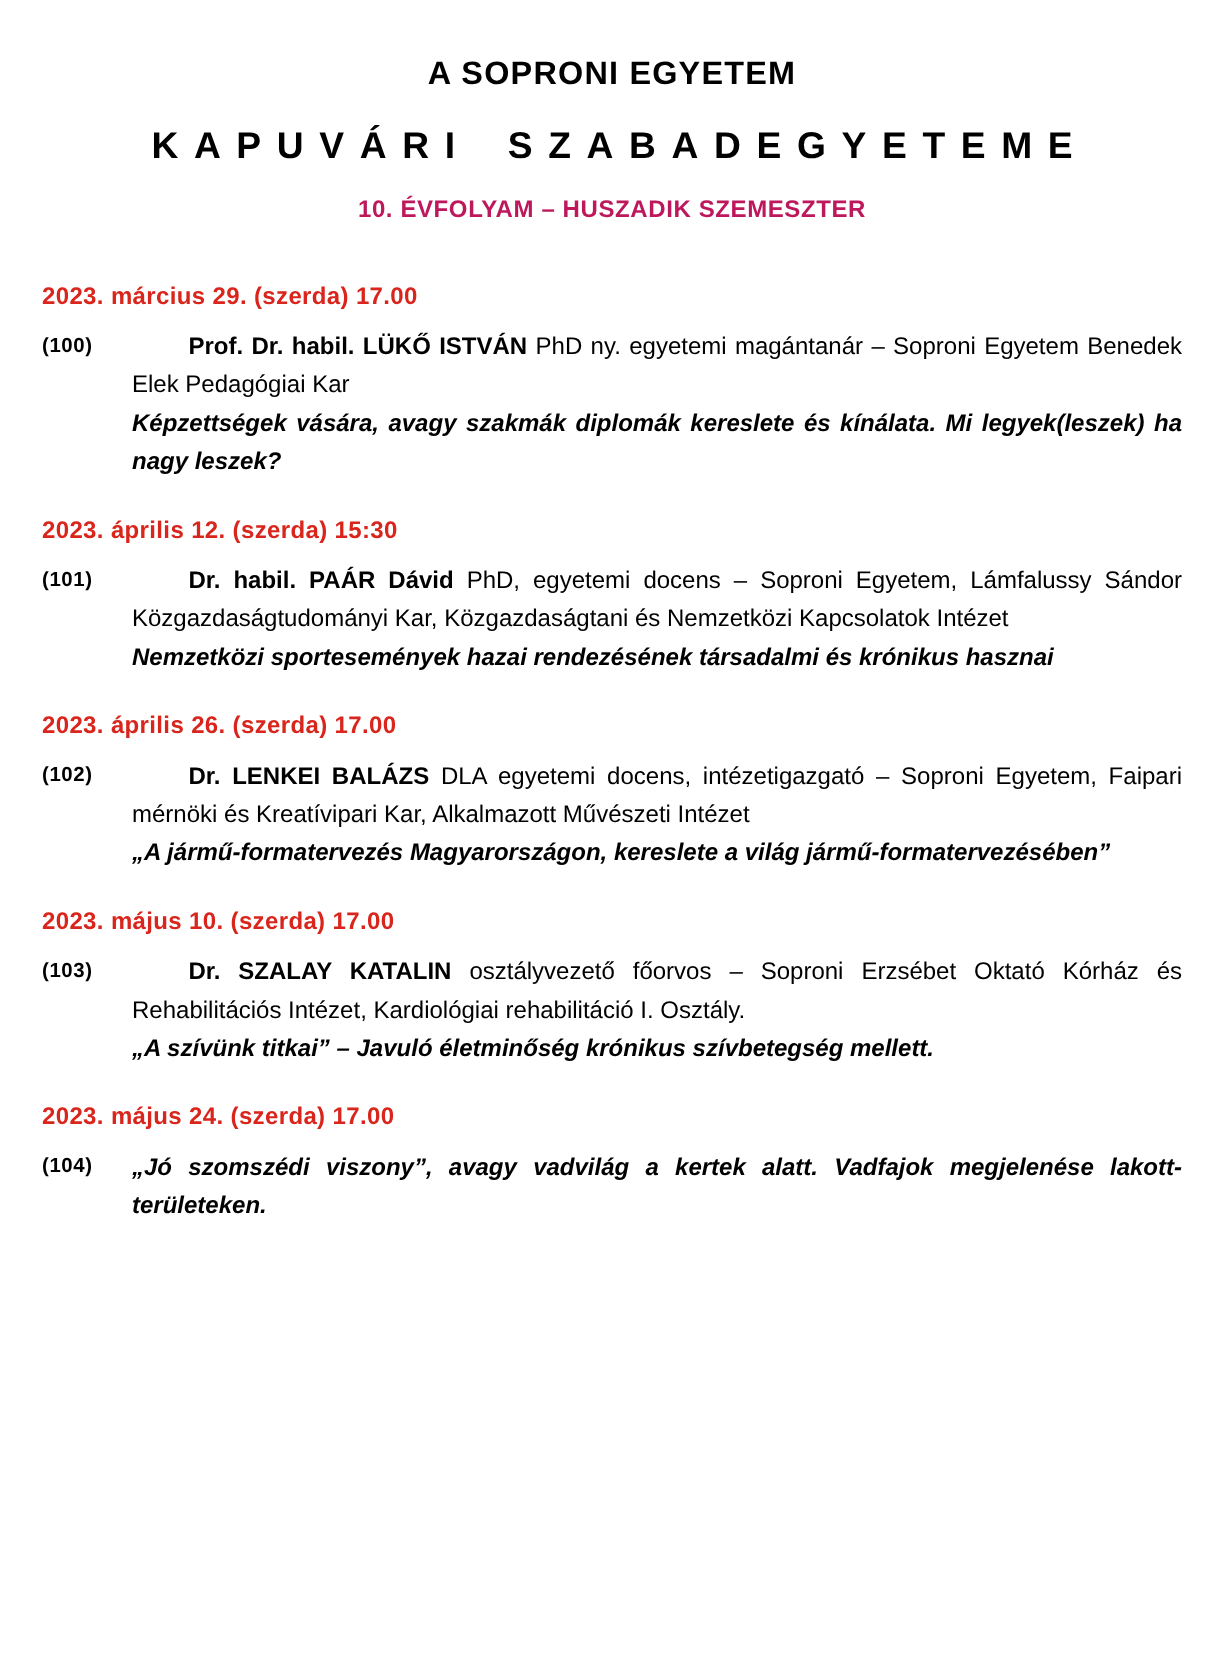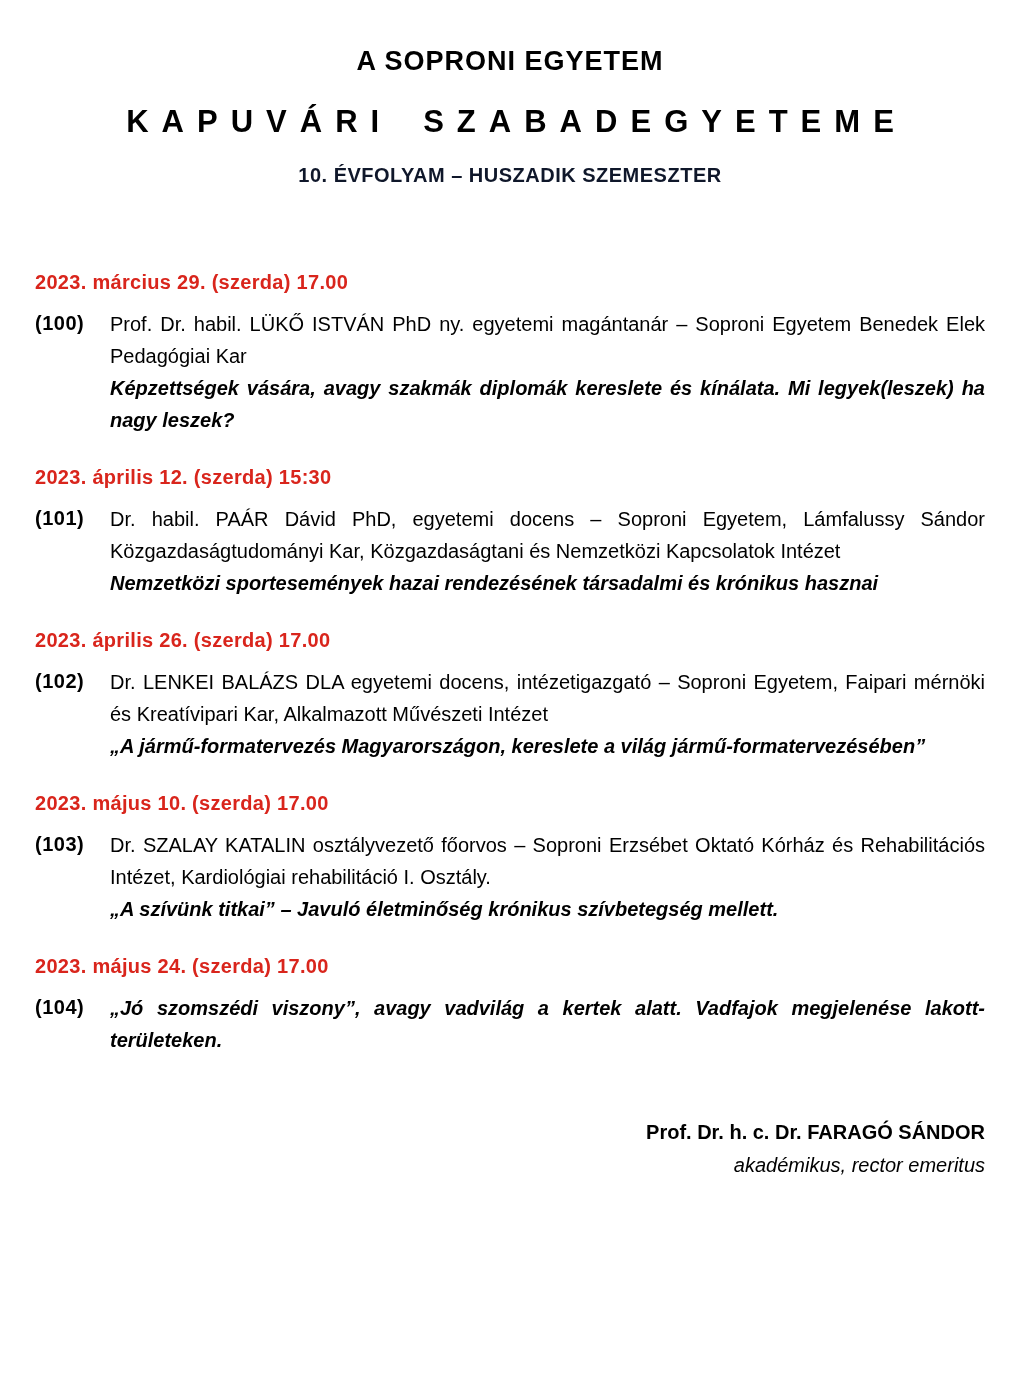--- a/index.html
+++ b/index.html
@@ -33,46 +33,46 @@
     font-weight: 700;
     letter-spacing: 0.42em;
     word-spacing: 0.30em;
     margin-right: -0.42em; 
   }
   .title-semester {
     margin-top: 24px;
     font-size: 20px;
     font-weight: 700;
     letter-spacing: 0.5px;
-    color: #0f172a;
+    color: #be185d;
   }
   .session-date {
     margin: 30px 0 14px 0;
     font-size: 20px;
     font-weight: 700;
     color: #d9251c;
     letter-spacing: 0.3px;
   }
-  .session-date.first { margin-top: 84px; }
+  .session-date.first { margin-top: 49px; }
   .entry {
     position: relative;
     padding-left: 75px;
     font-size: 20px;
     line-height: 32px;
     text-align: justify;
   }
   .entry-number {
     position: absolute;
     left: 0;
     top: -1px;
-    font-size: 20px;
+    font-size: 17px;
     font-weight: 700;
     letter-spacing: 0.5px;
   }
-  .speaker-name { font-weight: 400; }
+  .speaker-name { font-weight: 700; margin-left: 47px; }
   .talk-title {
     font-weight: 700;
     font-style: italic;
     text-align: justify;
   }
   .footer {
     margin-top: 60px;
     text-align: right;
     font-size: 20px;
     line-height: 33px;
@@ -118,18 +118,14 @@
     <div class="entry-who"><span class="speaker-name">Dr. SZALAY KATALIN</span> <span class="speaker-role">osztályvezető főorvos – Soproni Erzsébet Oktató Kórház és Rehabilitációs Intézet, Kardiológiai rehabilitáció I. Osztály.</span></div>
     <div class="talk-title">„A szívünk titkai” – Javuló életminőség krónikus szívbetegség mellett.</div>
   </div>
 
   <div class="session-date">2023. május 24. (szerda) 17.00</div>
   <div class="entry">
     <span class="entry-number">(104)</span>
     <div class="talk-title">„Jó szomszédi viszony”, avagy vadvilág a kertek alatt. Vadfajok megjelenése lakott-területeken.</div>
   </div>
 
-  <div class="footer">
-    <div class="footer-name">Prof. Dr. h. c. Dr. FARAGÓ SÁNDOR</div>
-    <div class="footer-role">akadémikus, rector emeritus</div>
-  </div>
 
 </div>
 
 </body></html>

